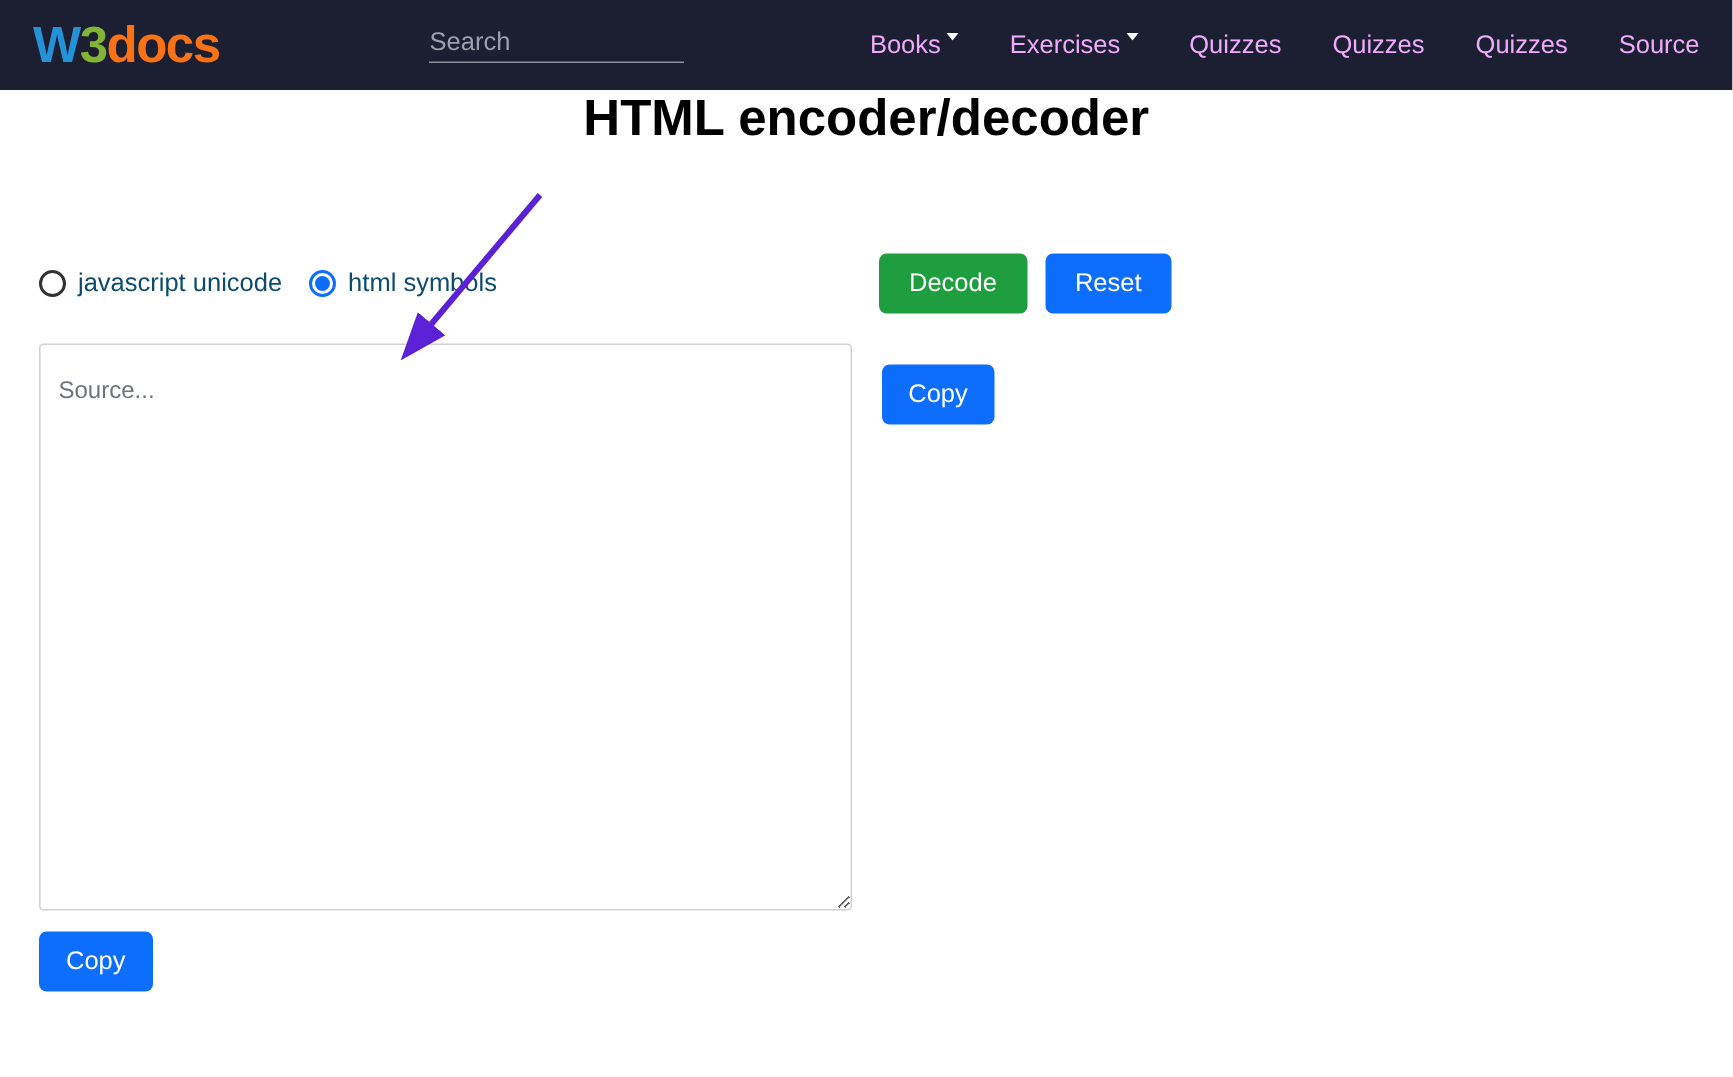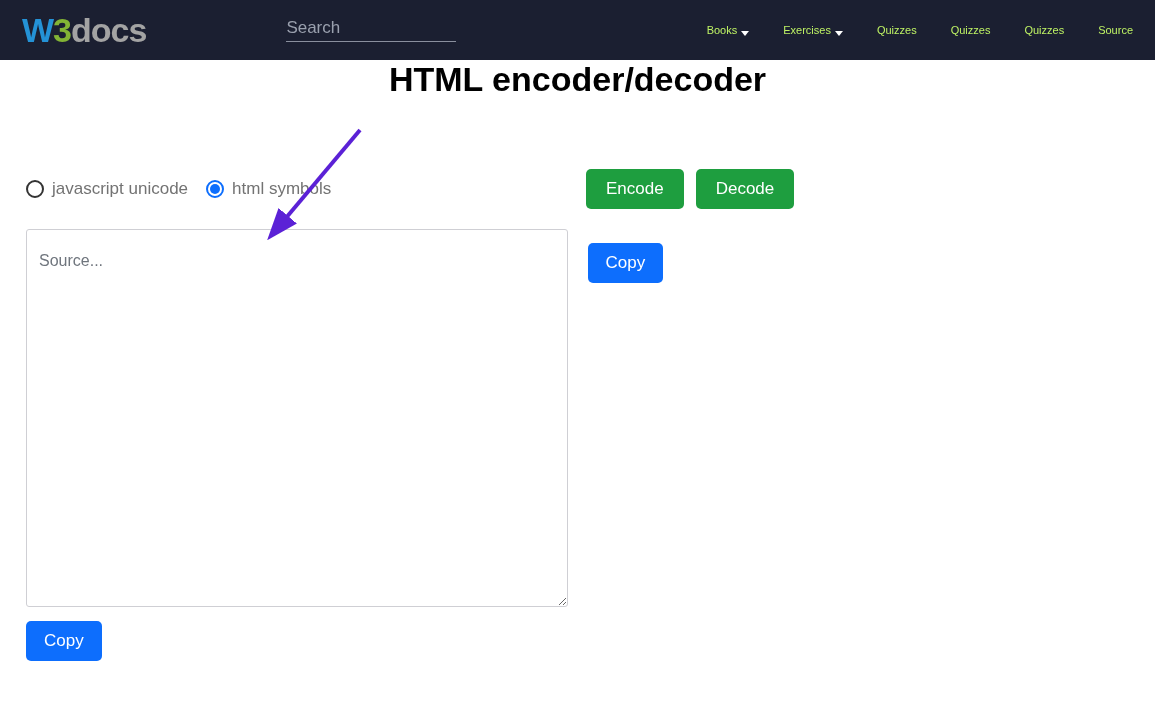--- a/index.html
+++ b/index.html
@@ -21,21 +21,21 @@
   .logo {
     display: flex;
     align-items: baseline;
     font-weight: 700;
     font-size: 34px;
     letter-spacing: -1px;
     margin-right: 140px;
   }
   .logo .w { color: #2492d6; }
   .logo .three { color: #83b435; }
-  .logo .docs { color: #a3a3a3; font-weight: 600; }
+  .logo .docs { color: #f97316; font-weight: 600; }
   .search-wrap {
     width: 170px;
     border-bottom: 1px solid #8a8f9e;
     padding-bottom: 3px;
   }
   .search-input {
     background: transparent;
     border: none;
     outline: none;
     color: #d0d0d6;
@@ -43,25 +43,25 @@
     width: 100%;
   }
   .search-input::placeholder { color: #9aa0ae; }
   .nav-spacer { flex: 1; }
   .nav-links {
     display: flex;
     align-items: center;
     gap: 34px;
   }
   .nav-link {
-    color: #bef264;
-    font-size: 11px;
-    cursor: pointer;
-    display: flex;
-    align-items: flex-end;
+    color: #f0abfc;
+    font-size: 17px;
+    cursor: pointer;
+    display: flex;
+    align-items: flex-start;
     gap: 4px;
   }
   .caret-down {
     width: 0; height: 0;
     border-left: 4px solid transparent;
     border-right: 4px solid transparent;
     border-top: 5px solid #fff;
     margin-top: 2px;
   }
 
@@ -83,21 +83,21 @@
     display: flex;
     align-items: center;
     margin: 70px 26px 0 26px;
     height: 40px;
   }
   .radio-group {
     display: flex;
     align-items: flex-start;
     gap: 18px;
     font-size: 17px;
-    color: #737373;
+    color: #0c4a6e;
     width: 544px;
   }
   .radio-item {
     display: flex;
     align-items: center;
     gap: 8px;
     cursor: pointer;
   }
   .radio-outer {
     width: 18px; height: 18px;
@@ -216,22 +216,22 @@
       <span>javascript unicode</span>
     </label>
     <label class="radio-item selected" id="radio2">
       <span class="radio-outer">
           <span class="radio-inner"></span>
         </span>
       <span>html symbols</span>
     </label>
   </div>
   <div class="btn-row">
-    <button class="btn btn-green">Encode</button>
     <button class="btn btn-green">Decode</button>
+    <button class="btn btn-blue">Reset</button>
   </div>
 </div>
 
 <div class="panes">
   <div class="pane">
     <textarea class="ta" placeholder="Source..." style=""></textarea>
     <div class="copy-row">
       <button class="btn-copy">Copy</button>
     </div>
   </div>

